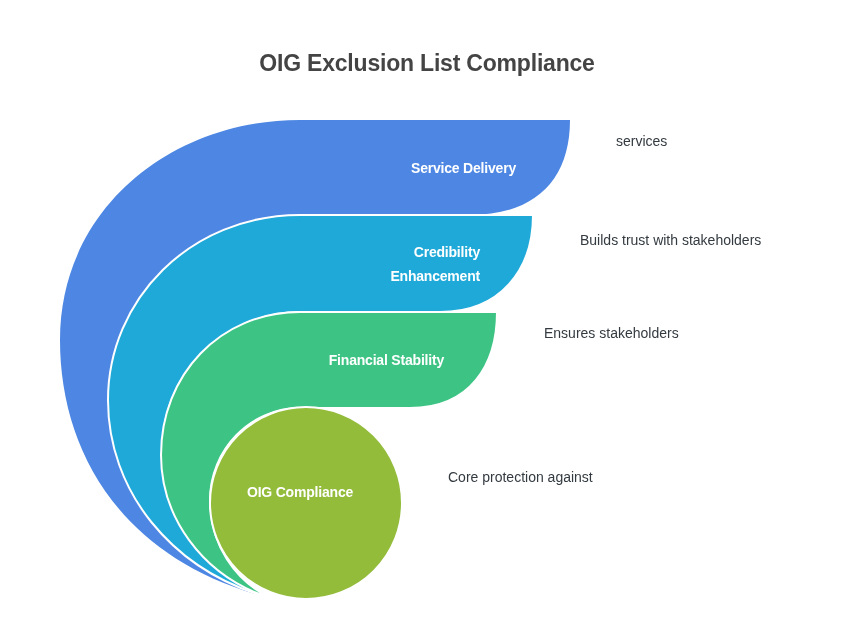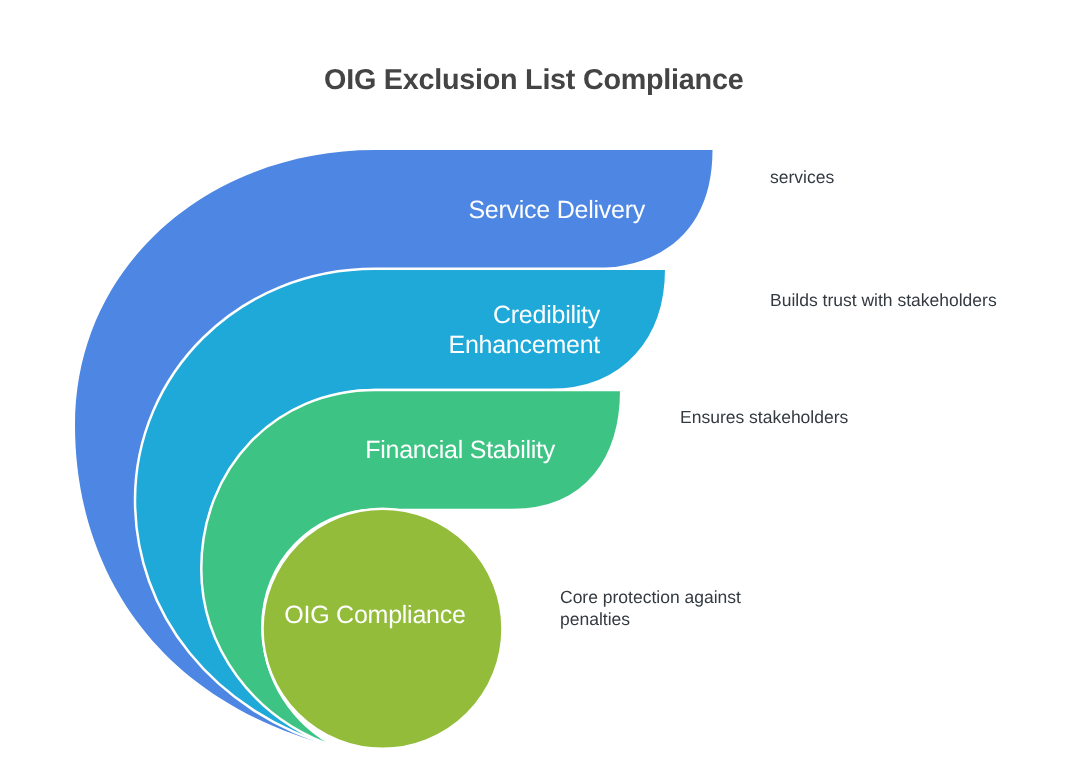--- a/index.html
+++ b/index.html
@@ -1,19 +1,19 @@
 <!DOCTYPE html>
 <html><head>
   <meta charset="utf-8">
   <style>
     html, body { margin: 0; padding: 0; background: #ffffff; }
     body { width: 854px; height: 618px; position: relative; overflow: hidden; font-family: "Liberation Sans", sans-serif; }
     .title { position: absolute; left: 0; top: 50px; width: 854px; text-align: center; font-size: 23px; font-weight: bold; color: #444444; letter-spacing: -0.2px; }
     svg.diagram { position: absolute; left: 0; top: 0; }
-    .layer-label { position: absolute; color: #ffffff; font-weight: normal; font-size: 20px; text-align: right; line-height: 24px; letter-spacing: -0.2px; }
+    .layer-label { position: absolute; color: #ffffff; font-weight: bold; font-size: 14px; text-align: right; line-height: 24px; letter-spacing: -0.2px; }
     .desc { position: absolute; color: #333a40; font-size: 14px; line-height: 18px; }
   </style>
 </head>
 <body>
 
 <div class="title">OIG Exclusion List Compliance</div>
 
 <svg class="diagram" width="854" height="618" viewBox="0 0 854 618">
 
   <path d="M270,598 C120,560 60,450 60,340 C60,210 170,120 300,120 L570,120 C570,180 535,215 470,215 L300,215 C200,215 110,300 110,400 C110,500 180,570 270,598 Z" fill="#4d87e3"></path>
@@ -35,22 +35,21 @@
 <div class="layer-label" style="left:260px; top:348px; width:184px;">
   <span>Financial Stability</span>
 </div>
 <div class="layer-label" style="left:220px; top:480px; width:160px; text-align:center;">
   <span>OIG Compliance</span>
 </div>
 
 <div class="desc" style="left:616px; top:132px;">
   <div>services</div>
 </div>
-<div class="desc" style="left:580px; top:231px;margin-left:36px;">
+<div class="desc" style="left:580px; top:231px;">
   <div>Builds trust with stakeholders</div>
 </div>
 <div class="desc" style="left:544px; top:324px;">
   <div>Ensures stakeholders</div>
 </div>
 <div class="desc" style="left:448px; top:468px;">
   <div>Core protection against</div>
-  <div>penalties</div>
 </div>
 
 </body></html>

